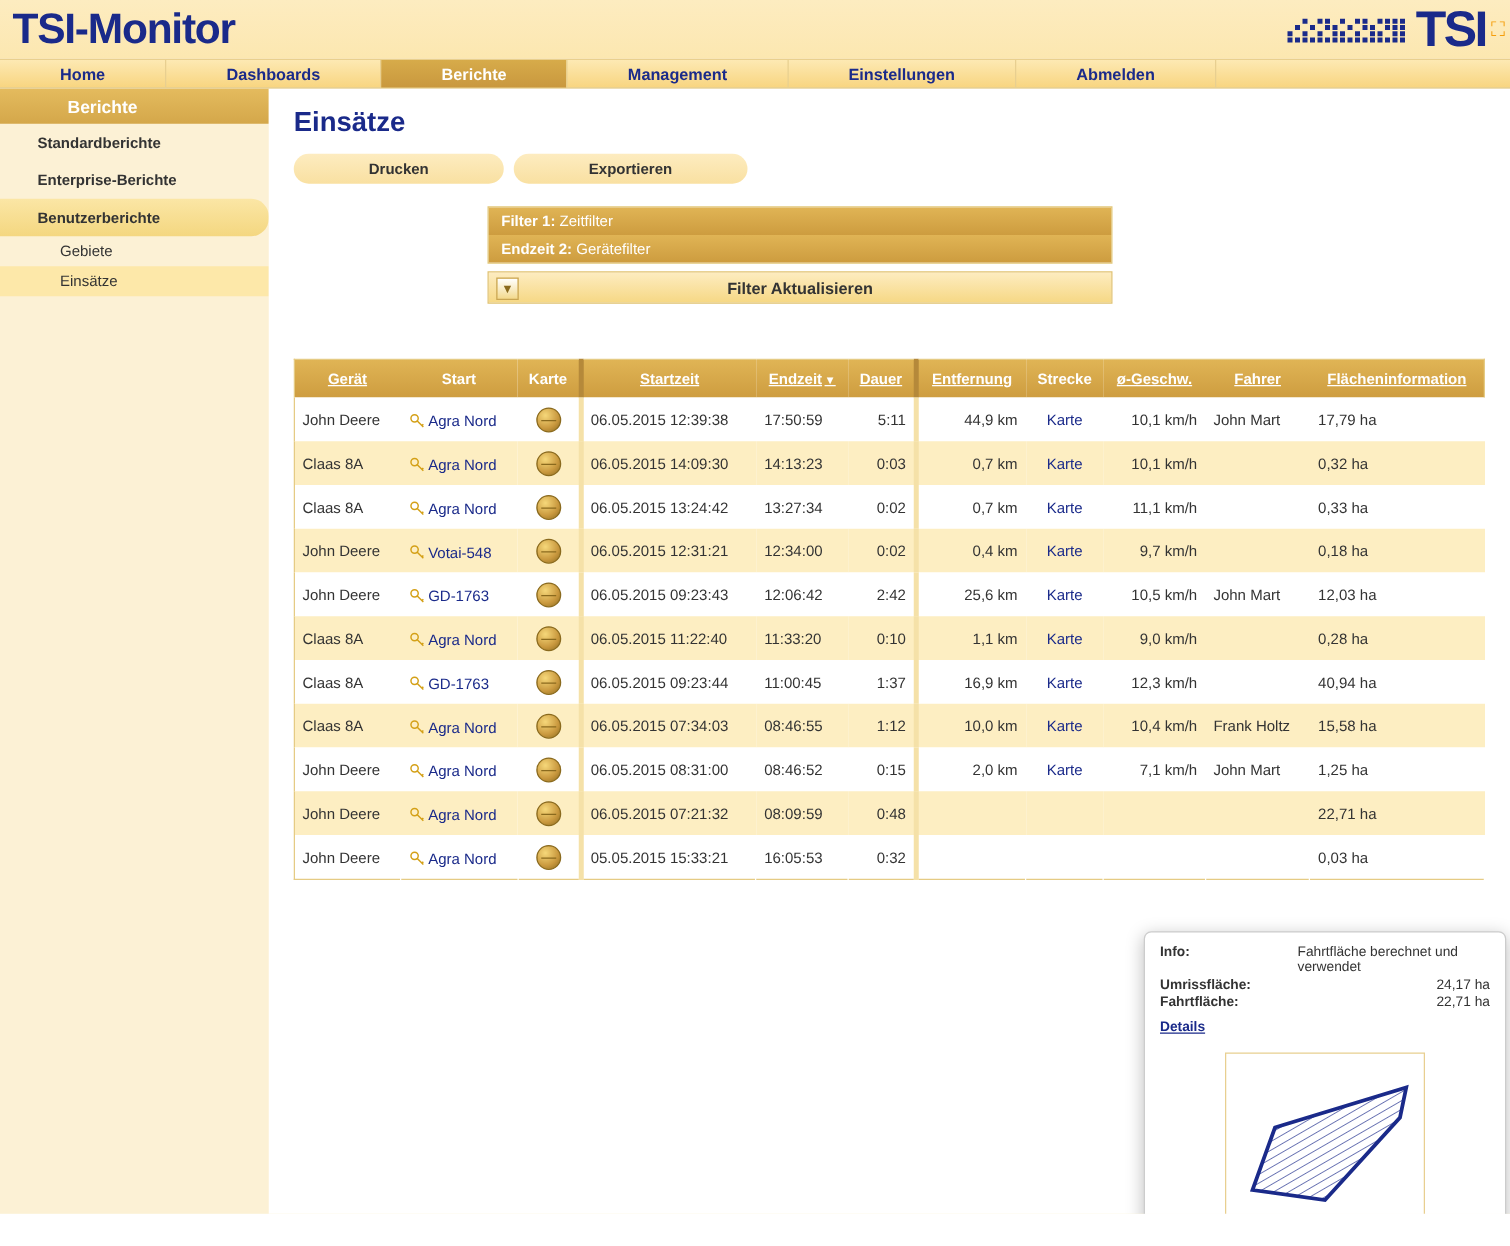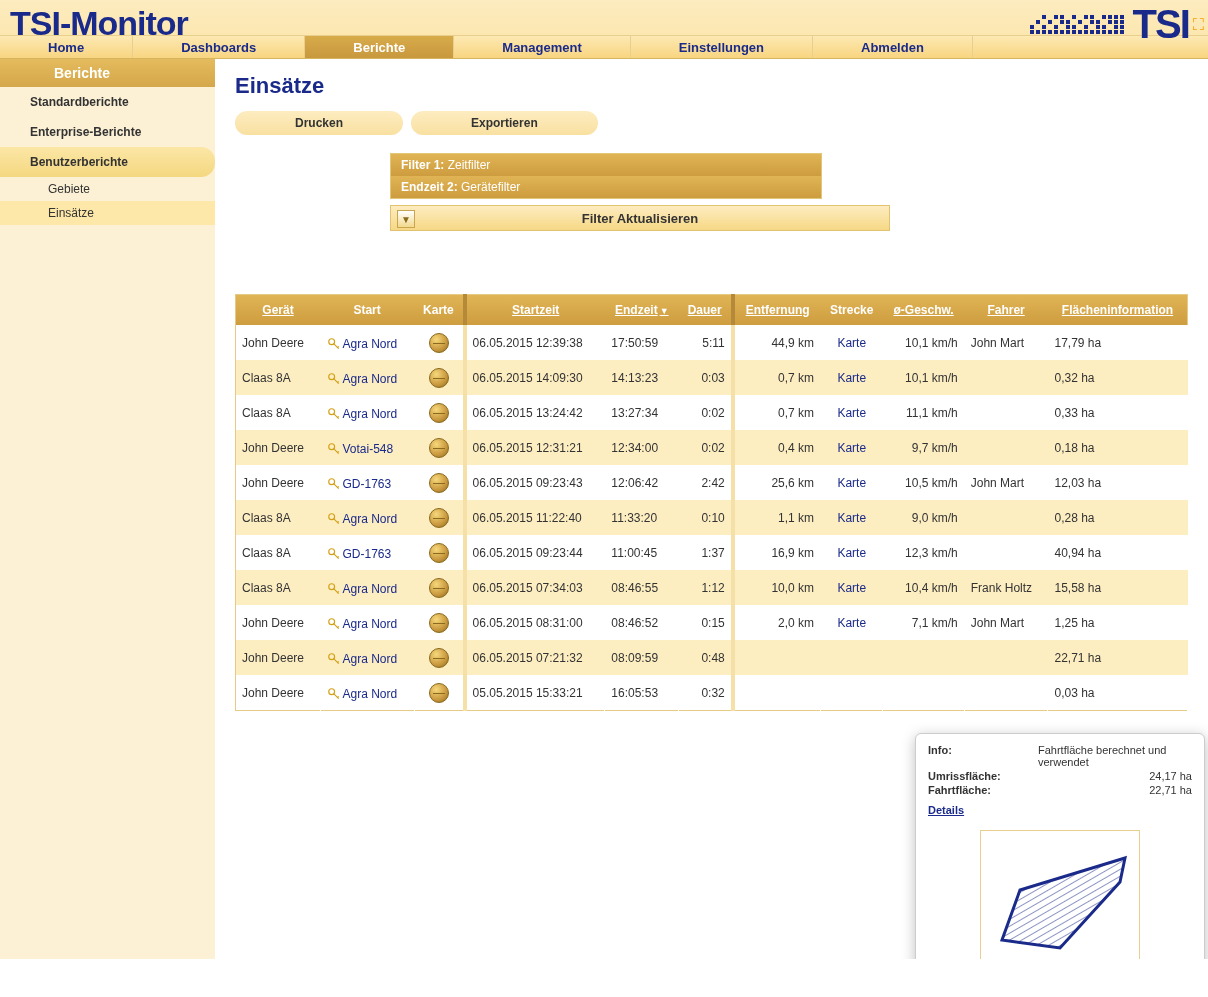--- a/index.html
+++ b/index.html
@@ -1,17 +1,17 @@
 <!DOCTYPE html>
 <html><head>
 <meta charset="utf-8">
 <style>
 * { box-sizing: border-box; margin: 0; padding: 0; }
 body { font-family: Arial, Helvetica, sans-serif; font-size: 12px; background: #fff; color: #333; width: 1208px; }
-.top-header { background: linear-gradient(#fdecc0, #fce7b0); height: 36px; position: relative; border-bottom: 1px solid #e9cf8e; }
+.top-header { background: linear-gradient(#fdecc0, #fce7b0); height: 48px; position: relative; border-bottom: 1px solid #e9cf8e; }
 .app-title { color: #1a2a8a; font-size: 34px; font-weight: bold; position: absolute; left: 10px; top: 4px; letter-spacing: -1px; }
 .logo-area { position: absolute; right: 4px; top: 2px; display: flex; align-items: center; gap: 4px; text-align: center; }
 .logo-dots { display: grid; grid-template-columns: repeat(16, 5px); gap: 1px; }
 .logo-dots span { width: 4px; height: 4px; background: #1a2a8a; display: inline-block; }
 .logo-dots span.empty { background: transparent; }
 .logo-text { font-size: 40px; font-weight: bold; color: #1a2a8a; letter-spacing: -2px; margin-left: 4px; }
 .expand-icon { font-size: 16px; color: #f59e0b; cursor: pointer; }
 .main-nav { background: linear-gradient(#fde9b3, #f8d580); height: 23px; display: flex; border-bottom: 1px solid #d6b55f; }
 .main-nav a { flex: 0 0 auto; padding: 4px 48px; color: #1a2a8a; font-weight: bold; font-size: 13px; text-decoration: none; border-right: 1px solid #e8cf90; }
 .main-nav a.active { background: linear-gradient(#d7ab4a, #c9983e); color: #fff; }
@@ -19,35 +19,35 @@
 .sidebar { width: 215px; background: #fcf1d5; padding-top: 0; }
 .sidebar-title { background: linear-gradient(#e4bb5e, #d4a74a); color: #fff; font-weight: bold; font-size: 14px; padding: 6px 14px 6px 54px; }
 .sidebar-link { padding: 8px 14px 8px 30px; color: #333; font-weight: bold; font-size: 12px; cursor: pointer; }
 .sidebar-link.active-section { background: linear-gradient(#fbe6a5, #f4d780); border-top-right-radius: 14px; border-bottom-right-radius: 14px; }
 .sidebar-sub { padding: 5px 12px 5px 48px; font-size: 12px; cursor: pointer; }
 .sidebar-sub.active { background: #fde8a9; }
 .content { flex: 1; background: #fff; padding: 14px 20px; position: relative; }
 .page-title { color: #1a2a8a; font-size: 22px; font-weight: bold; margin-bottom: 12px; }
 .btn-row { display: flex; gap: 8px; margin-bottom: 18px; }
 .pill-btn { background: linear-gradient(#fdecc0, #f9e0a1); border: none; border-radius: 14px; padding: 5px 60px; font-size: 12px; font-weight: bold; color: #333; cursor: pointer; }
-.filter-panel { width: 432px; margin-left: 155px; border: 1px solid #e2c779; margin-bottom: 6px; }
+.filter-panel { width: 500px; margin-left: 155px; border: 1px solid #e2c779; margin-bottom: 6px; }
 .filter-hdr { background: linear-gradient(#e0b455, #cd9c3f); color: #fff; font-size: 12px; padding: 4px 10px; font-weight: bold; }
 .filter-hdr .subtitle { font-weight: normal; }
 .filter-body { background: #fff; padding: 10px 16px; display: flex; gap: 60px; font-size: 12px; }
 .filter-col { display: flex; flex-direction: column; gap: 2px; }
 .label-inline { display: flex; gap: 28px; align-items: baseline; }
 .label-inline em.fieldlabel { font-style: italic; color: #333; }
 .date-val { font-weight: bold; }
 .pencil-icon { color: #d4a017; margin-left: 4px; }
 .filter-body-dev { background: #fff; padding: 6px 10px; font-style: italic; position: relative; }
 .add-btn { position: absolute; right: 6px; top: 4px; width: 18px; height: 18px; background: linear-gradient(#fce29f, #e9be53); border: 1px solid #c9983e; display: flex; align-items: center; justify-content: center; font-weight: bold; color: #1a2a8a; cursor: pointer; font-size: 14px; }
 .filter-update { background: linear-gradient(#fdecc0, #f6d885); border: 1px solid #e1c270; margin-left: 155px; width: 500px; position: relative; height: 26px; }
 .filter-update-arrow { position: absolute; left: 6px; top: 4px; width: 18px; height: 18px; background: linear-gradient(#fff, #f3d98c); border: 1px solid #c9a552; display: flex; align-items: center; justify-content: center; font-size: 10px; color: #8a6a1e; cursor: pointer; }
 .filter-update-label { position: absolute; left: 0; right: 0; text-align: center; top: 5px; font-weight: bold; font-size: 13px; }
-.data-table { width: 100%; border-collapse: collapse; margin-top: 63px; border: 1px solid #e5cb84; font-size: 12px; }
+.data-table { width: 100%; border-collapse: collapse; margin-top: 44px; border: 1px solid #e5cb84; font-size: 12px; }
 .data-table thead { background: linear-gradient(#e0b455, #cd9c3f); }
 .data-table thead th { color: #fff; padding: 8px 6px; font-size: 12px; text-align: center; text-decoration: underline; font-weight: bold; cursor: pointer; }
 .data-table thead th.no-ul { text-decoration: none; }
 .data-table tbody tr.odd { background: #fff; }
 .data-table tbody tr.even { background: #fdeec2; }
 .data-table td { padding: 6px 6px; border-right: 1px solid transparent; white-space: nowrap; }
 .data-table td.sep-left { border-left: 4px solid #f5e1a8; }
 .data-table td.num { text-align: right; }
 .data-table td.center { text-align: center; }
 .link-text { color: #1a2a8a; cursor: pointer; }

